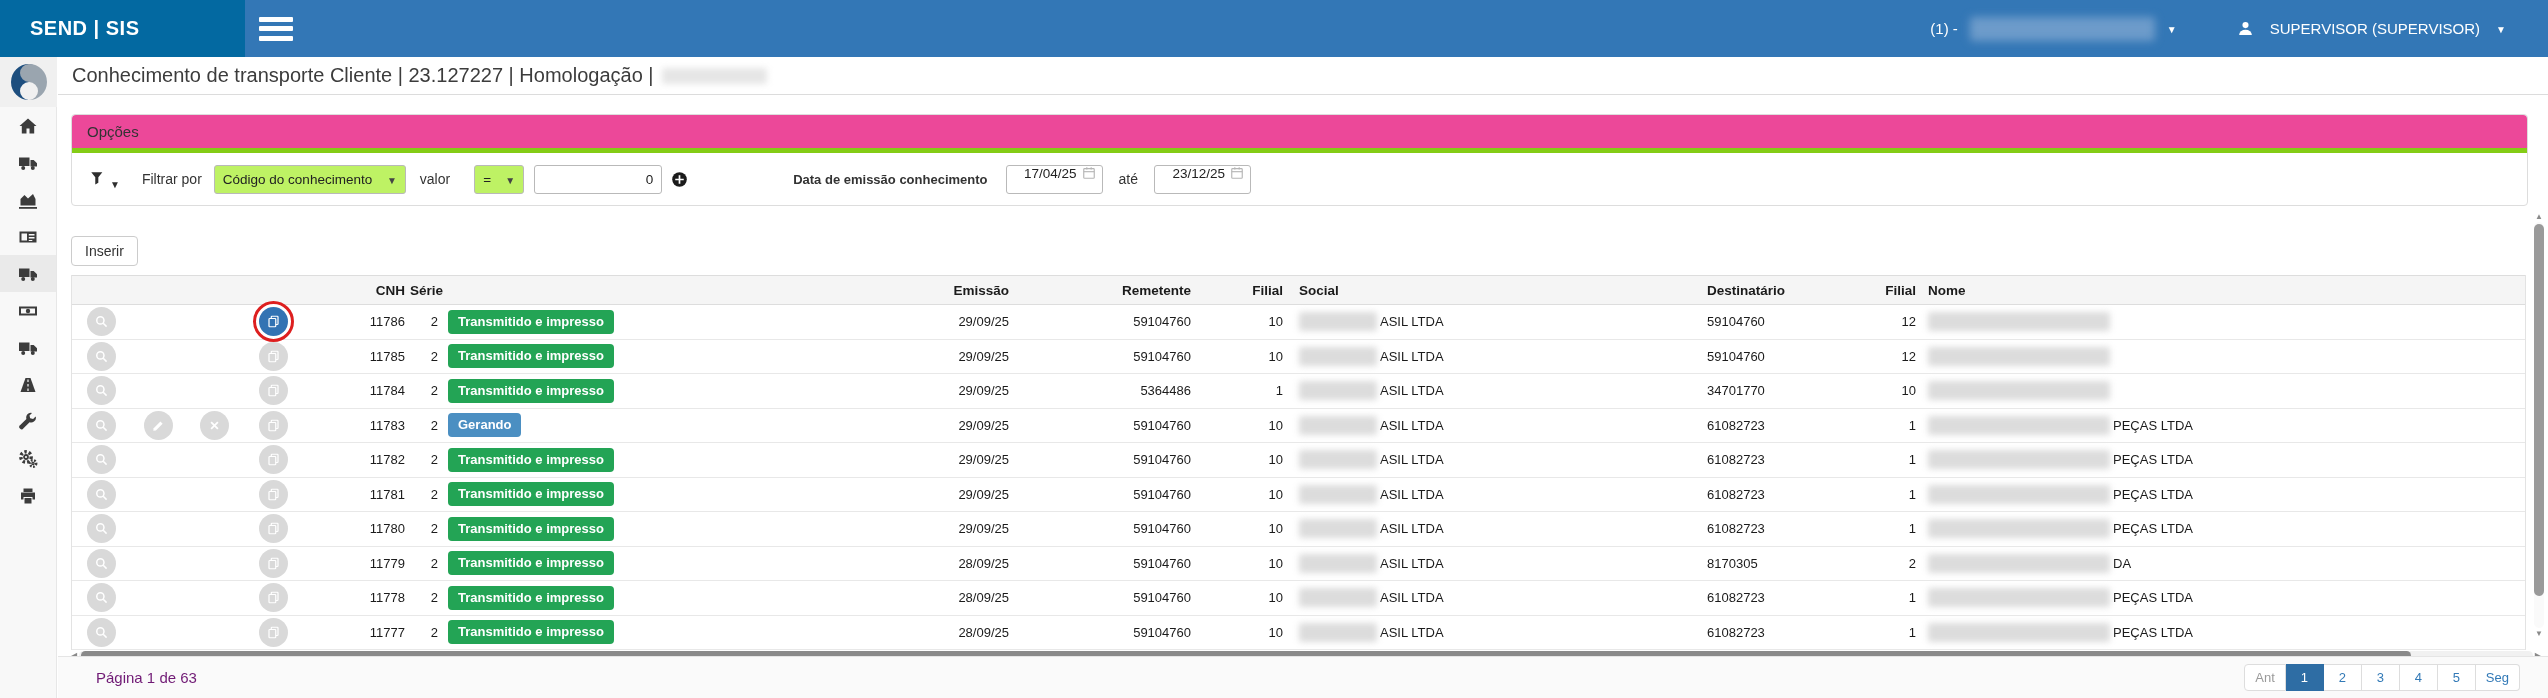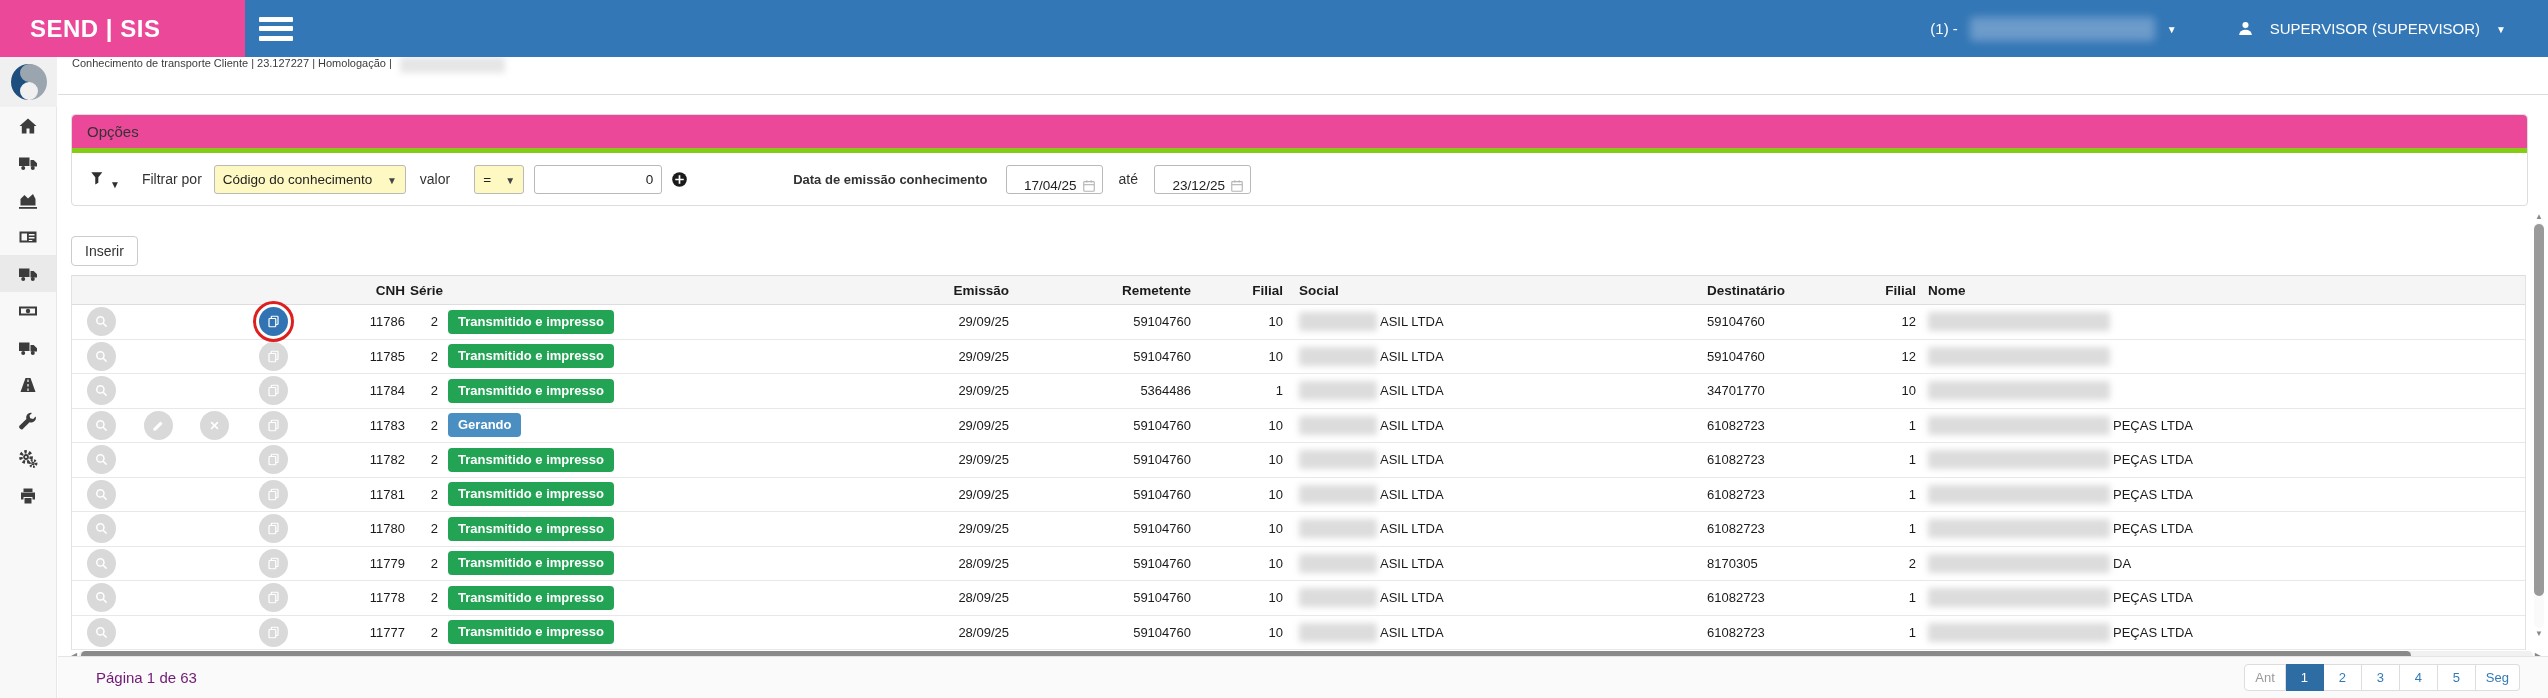--- a/index.html
+++ b/index.html
@@ -3,22 +3,22 @@
 <meta charset="utf-8">
 <style>
   * { margin:0; padding:0; box-sizing:border-box; }
   html,body { width:2548px; height:698px; overflow:hidden; background:#fff;
               font-family:"Liberation Sans", sans-serif; }
   .page { position:relative; width:2548px; height:698px; background:#fff; }
 
   
   .navbar { position:absolute; top:0; left:0; width:2548px; height:57px;
             background:#3377b6; display:flex; align-items:center; z-index:30; }
-  .brand { width:245px; height:57px; background:#ec4899; color:#fff;
-           font-size:24px; font-weight:bold; line-height:57px; padding-left:30px;
+  .brand { width:245px; height:57px; background:#0369a1; color:#fff;
+           font-size:20px; font-weight:bold; line-height:57px; padding-left:30px;
            letter-spacing:.5px; flex:0 0 auto; }
   .hamburger { margin-left:14px; width:34px; height:24px; display:flex;
                flex-direction:column; justify-content:space-between; cursor:pointer; }
   .hamburger span { display:block; height:5px; background:#fff; border-radius:1px; }
   .nav-right { margin-left:auto; margin-right:42px; display:flex; align-items:center;
                color:#fff; font-size:15px; gap:12px; }
   .company-redact { display:inline-block; width:185px; height:24px; background:#6d9bca;
                     border-radius:3px; filter:blur(4px); }
   .caret { display:inline-block; font-size:10px; color:#fff; transform:translateY(1px); }
   .user-group { display:flex; align-items:center; gap:16px; margin-left:48px; }
@@ -32,49 +32,49 @@
   .logo-box svg { width:40px; height:40px; }
   .sb-item { width:56px; height:37px; display:flex; align-items:center;
              justify-content:center; color:#3c3c3c; cursor:pointer; }
   .sb-item.active { background:#eaeaea; }
   .sb-item svg { width:20px; height:20px; display:block; }
 
   
   .main { position:absolute; top:57px; left:58px; width:2490px; height:641px; }
 
   .titlebar { height:38px; border-bottom:1px solid #dcdcdc; display:flex;
-              align-items:flex-start; padding-left:14px; font-size:11px; color:#3c3c3c; }
+              align-items:center; padding-left:14px; font-size:20px; color:#3c3c3c; }
   .title-redact { display:inline-block; width:105px; height:16px; background:#e6e6e6;
                   border-radius:2px; filter:blur(3px); margin-left:8px; }
 
   
   .panel { margin:19px 20px 0 13px; border:1px solid #ddd; border-radius:4px;
            background:#fff; }
   .panel-head { background:#ec4899; border-bottom:5px solid #84cc16; padding:8px 15px;
                 font-size:15px; color:#333; border-radius:4px 4px 0 0; }
   .panel-body { height:52px; display:flex; align-items:center; padding:0 18px;
                 font-size:14px; color:#333; }
   .funnel { display:flex; align-items:baseline; gap:3px; cursor:pointer; }
   .funnel svg { width:17px; height:17px; fill:#2e2e2e; }
   .funnel .caret { color:#2e2e2e; }
   .lbl { margin:0 12px 0 22px; }
-  .selbox { height:29px; border:1px solid #b9b9b9; border-radius:3px; background:#fef9c3;
+  .selbox { height:29px; border:1px solid #b9b9b9; border-radius:3px; background:#bef264;
             display:flex; align-items:center; padding:0 8px; font-size:13.5px;
             color:#222; cursor:pointer; gap:2px; }
   .selbox .caret { color:#444; }
   .sel-field { width:192px; justify-content:space-between; }
   .sel-op { width:50px; justify-content:space-between; margin-left:12px; }
   .val-input { width:128px; height:29px; border:1px solid #b9b9b9; border-radius:3px;
                margin-left:10px; text-align:right; padding:0 8px; font-size:13.5px;
                font-family:inherit; color:#222; }
   .plus-btn { margin-left:9px; cursor:pointer; display:flex; }
   .plus-btn svg { width:17px; height:17px; }
   .date-label { font-weight:bold; font-size:13px; margin-left:105px; margin-right:18px; }
   .datebox { width:97px; height:29px; border:1px solid #b9b9b9; border-radius:3px;
-             display:flex; align-items:flex-end; padding:0 6px; gap:5px; }
+             display:flex; align-items:flex-start; padding:0 6px; gap:5px; }
   .datebox input { border:none; outline:none; width:64px; text-align:right;
                    font-size:13.5px; font-family:inherit; color:#222; }
   .datebox svg { width:14px; height:14px; color:#b5b5b5; flex:0 0 auto; }
   .ate { margin:0 16px; }
 
   
   .btn-inserir { margin:30px 0 0 13px; display:inline-block; background:#fff;
                  border:1px solid #ccc; border-radius:4px; padding:6px 13px;
                  font-size:14px; color:#333; cursor:pointer; font-family:inherit; }
 

